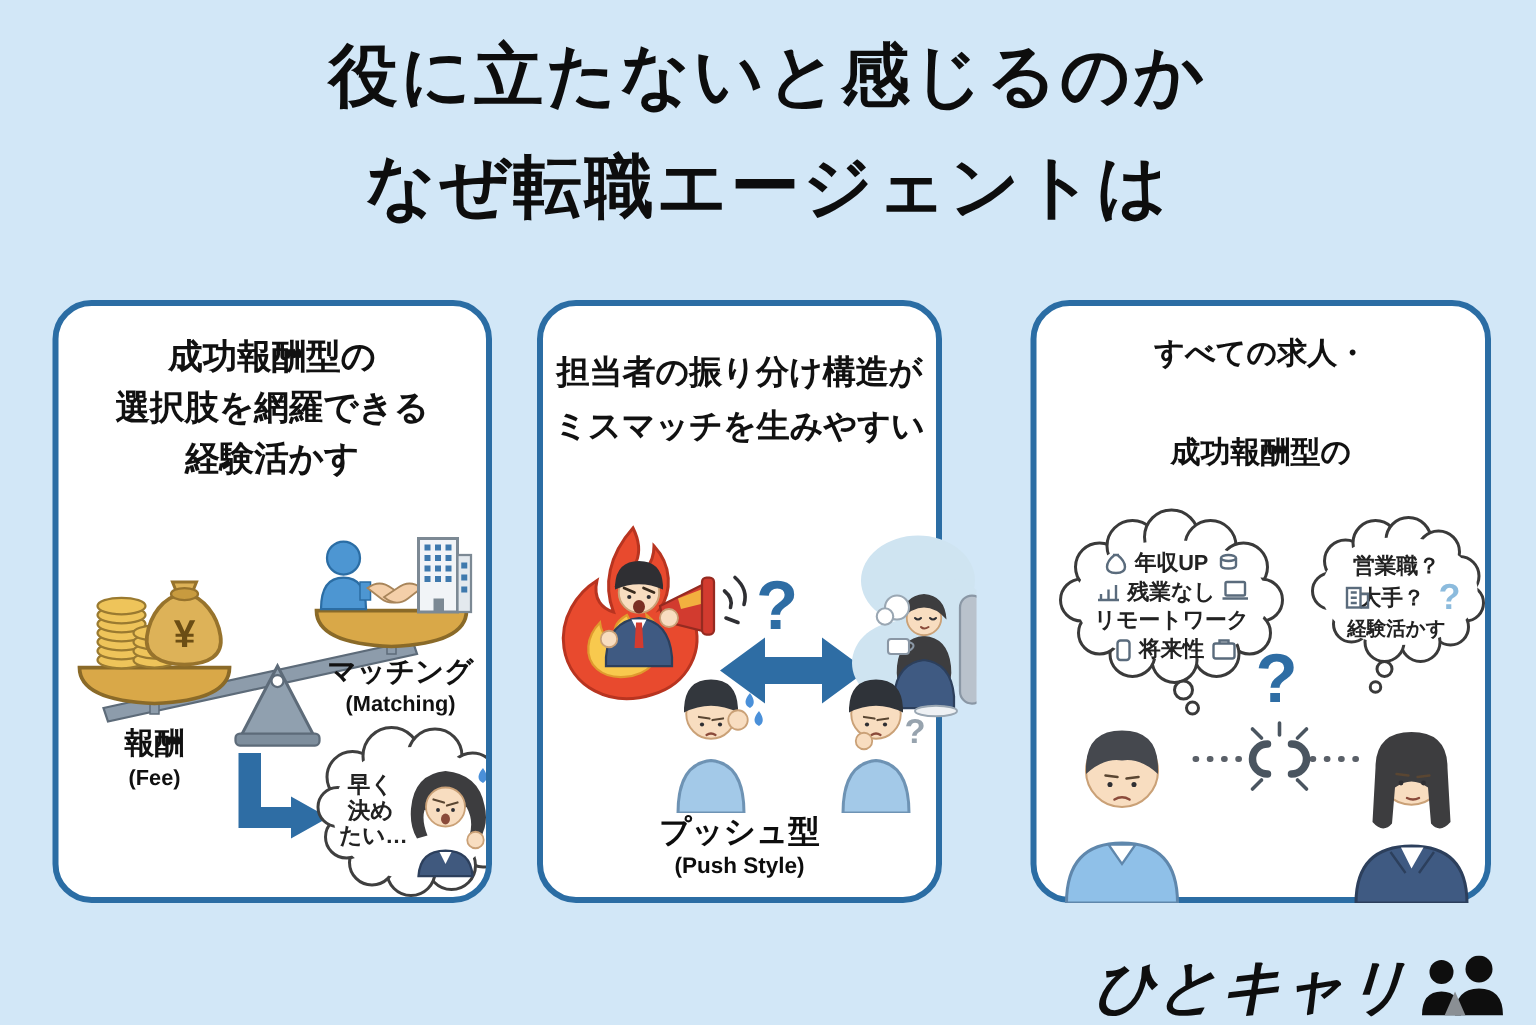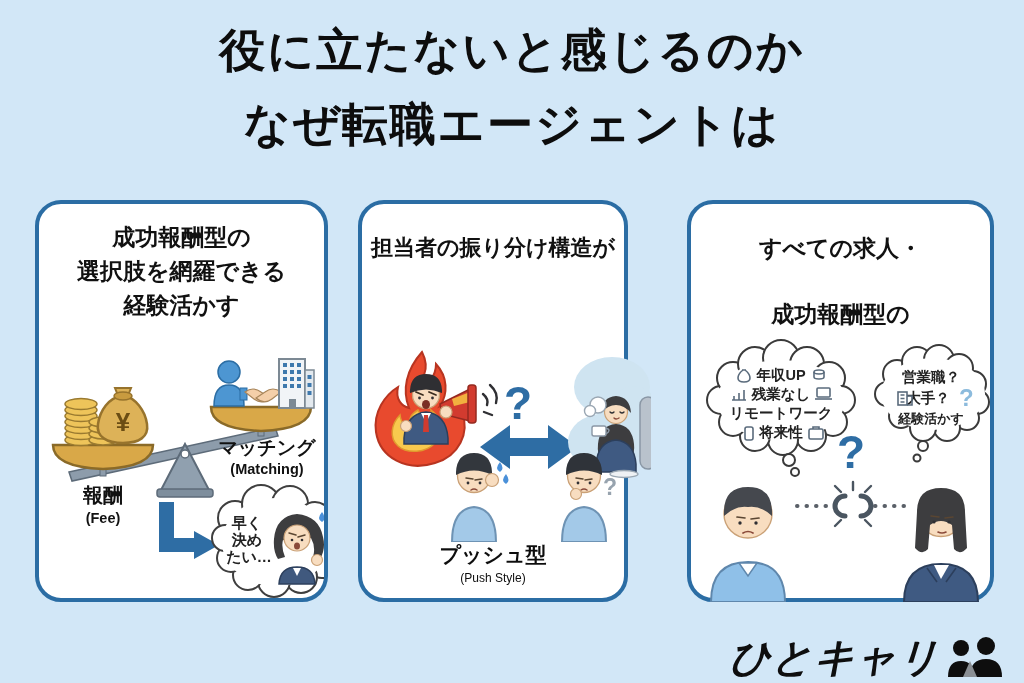--- a/index.html
+++ b/index.html
@@ -20,31 +20,31 @@
     border:4px solid #2b6da4;border-radius:26px;box-sizing:border-box;
   }
   .panel1{left:35px;width:293px;}
   .panel2{left:358px;width:270px;}
   .panel3{left:687px;width:307px;}
   .panel-title{
     margin:0;text-align:center;font-weight:900;color:#111;
   }
   .panel1 .panel-title{padding-top:16px;font-size:23px;line-height:34px;}
   .panel2 .panel-title{padding-top:26px;font-size:22px;line-height:36px;}
-  .panel3 .panel-title{padding-top:28px;font-size:23px;line-height:33px;}
+  .panel3 .panel-title{padding-top:16px;font-size:20px;line-height:33px;}
   .illu{position:absolute;left:0;}
   .panel1 .illu{top:128px;}
   .panel2 .illu{top:98px;}
   .panel3 .illu{top:118px;}
   .style-labels{
     position:absolute;left:0;right:0;top:338px;display:flex;text-align:center;gap:12px;
   }
   .style-labels .col{flex:1;}
   .style-labels .jp{font-weight:900;font-size:21px;line-height:26px;}
-  .style-labels .en{font-weight:400;font-size:12px;line-height:20px;}
+  .style-labels .en{font-weight:700;font-size:15px;line-height:20px;}
   
   text{font-family:"Liberation Sans","DejaVu Sans",sans-serif;}
   .jp-label{font-weight:900;font-size:20px;fill:#111;}
   .jp-label-s{font-weight:900;font-size:19px;fill:#111;}
   .en-label{font-weight:800;font-size:14.5px;fill:#111;}
   .bubble-text{font-weight:800;font-size:15px;fill:#222;}
   .cloud-text{font-weight:800;font-size:14.5px;fill:#222;}
   .cloud-text-s{font-weight:800;font-size:13px;fill:#222;}
   .yen-text{font-weight:900;font-size:26px;fill:#6b4d14;}
   .q-big{font-weight:900;font-size:46px;fill:#2e6da4;}
@@ -188,20 +188,21 @@
       <g fill="#4a90d9">
         <path d="M283,180 q5,7 0,10 q-6,-3 0,-10 z"></path>
         <path d="M292,192 q5,7 0,10 q-6,-3 0,-10 z"></path>
       </g>
     </svg>
   </section>
 
   <section class="panel panel2">
     <h2 class="panel-title">
       <span>担当者の振り分け構造が</span><br>
+      <span>ミスマッチを生みやすい</span>
     </h2>
     <svg class="illu" width="289" height="240" viewBox="0 0 289 240">
 
       <g>
         <path d="M60,50 C70,70 58,80 50,88 C68,85 74,72 74,62 C86,75 86,92 78,104 C90,98 96,100 100,110 C108,131 97,154 73,161 C45,170 18,156 14,130 C11,110 23,93 36,85 C33,98 40,104 47,106 C40,88 44,68 60,50 Z" fill="#e84a2e" stroke="#b83420" stroke-width="2"></path>
         <path d="M56,108 C62,118 58,124 53,129 C67,127 71,117 69,108 C80,116 82,131 73,141 C64,151 45,152 36,144 C27,136 29,122 38,113 C39,122 45,126 50,126 C45,118 49,112 56,108 Z" fill="#f8c94e" stroke="#e09a2e" stroke-width="1.5"></path>
       </g>
 
       <g>
         <circle cx="64" cy="93" r="13.5" fill="#f8ddc0" stroke="#caa177" stroke-width="1.3"></circle>

